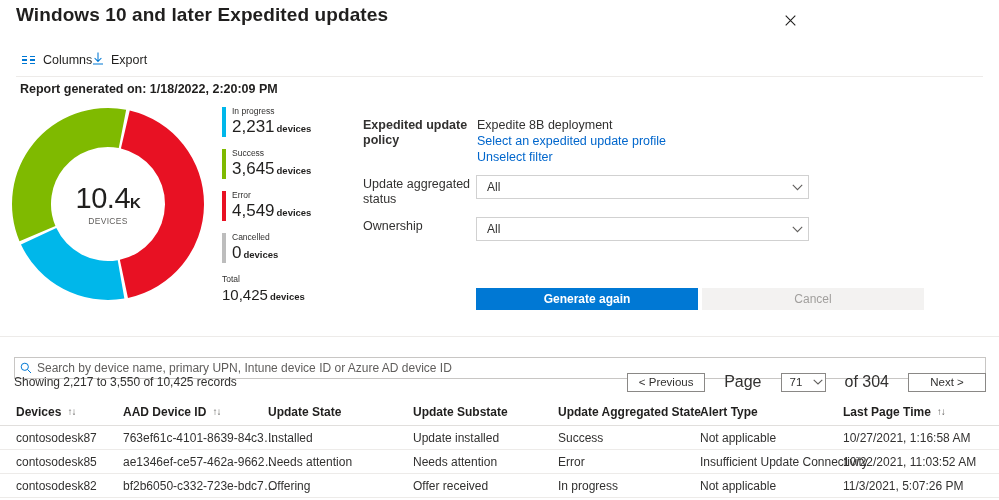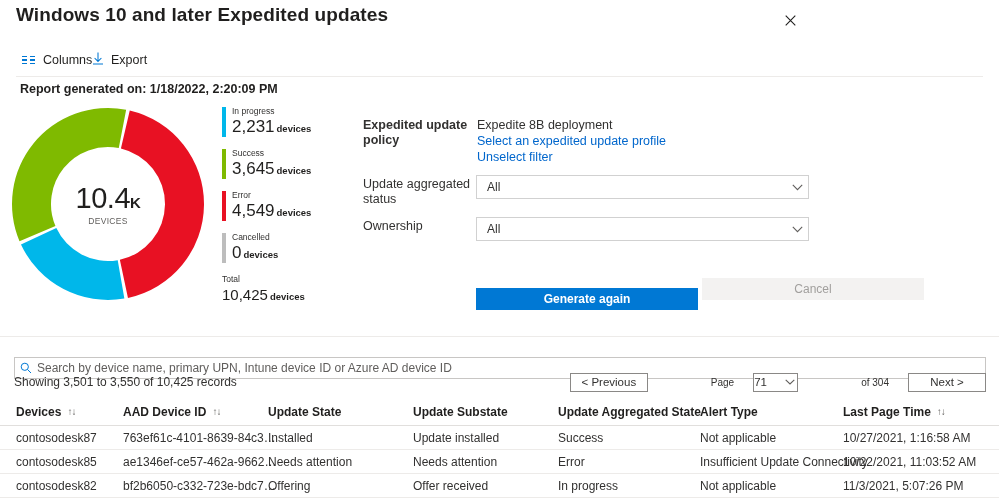--- a/index.html
+++ b/index.html
@@ -110,21 +110,21 @@
   }
   .ddl .ddl-text { font-size:12px; color:#323130; padding-left:10px; flex:1; }
   .ddl .chev { width:22px; display:flex; align-items:center; justify-content:center; }
 
   .btn {
     position:absolute; height:22px; border:none;
     font-family:"Liberation Sans", sans-serif; font-size:12px;
     display:flex; align-items:center; justify-content:center; cursor:pointer;
   }
   .btn-primary { left:113px; top:170px; width:222px; background:#0078d4; color:#fff; font-weight:700; }
-  .btn-disabled { left:339px; top:160px; width:222px; background:#f3f2f1; color:#a19f9d; cursor:default; }
+  .btn-disabled { left:339px; top:170px; width:222px; background:#f3f2f1; color:#a19f9d; cursor:default; }
 
   
   .grid-divider { position:absolute; left:0; top:336px; width:999px; height:1px; background:#edebe9; }
 
   
   .search-box {
     position:absolute; left:14px; top:348px; width:972px; height:22px;
     border:1px solid #c8c6c4; background:#fff; display:flex; align-items:center;margin-top:9px;
   }
   .search-box .s-icon { width:22px; display:flex; align-items:center; justify-content:center; }
@@ -137,26 +137,26 @@
   
   .showing {
     position:absolute; left:14px; top:375px; font-size:12px; color:#323130; white-space:nowrap;
   }
   .pager { position:absolute; right:13px; top:372px; height:20px; display:flex; align-items:center; gap:19px; }
   .pg-btn {
     height:19px; min-width:78px; border:1px solid #8a8886; background:#fff;
     font-family:"Liberation Sans", sans-serif; font-size:11.5px; color:#323130;
     display:flex; align-items:center; justify-content:center; cursor:pointer; padding:0 8px;
   }
-  .pg-text { font-size:10px; color:#323130; white-space:nowrap;margin-left:44px; }
+  .pg-text { font-size:16px; color:#323130; white-space:nowrap; }
   .pg-select {
     height:19px; width:45px; border:1px solid #8a8886; background:#fff;
     display:flex; align-items:center; cursor:pointer;
   }
-  .pg-select .v { flex:1; font-size:11.5px; color:#323130; }
+  .pg-select .v { flex:1; text-align:center; font-size:11.5px; color:#323130; }
   .pg-select .chev { width:14px; display:flex; align-items:center; justify-content:center; }
 
   
   .tbl { position:absolute; left:0; top:398px; width:999px; }
   .tbl-row { position:relative; height:24px; border-bottom:1px solid #edebe9; }
   .tbl-head { height:28px; border-bottom:1px solid #e1dfdd; }
   .cell {
     position:absolute; top:0; height:100%; display:flex; align-items:center;
     font-size:12px; color:#323130; white-space:nowrap; overflow:hidden;
   }
@@ -288,21 +288,21 @@
   <div class="search-box">
     <span class="s-icon">
       <svg width="12" height="12" viewBox="0 0 12 12" aria-hidden="true">
         <circle cx="4.8" cy="4.8" r="3.6" stroke="#0078d4" stroke-width="1" fill="none"></circle>
         <path d="M7.6 7.6 L11 11" stroke="#0078d4" stroke-width="1" fill="none"></path>
       </svg>
     </span>
     <input type="text" placeholder="Search by device name, primary UPN, Intune device ID or Azure AD device ID" style="">
   </div>
 
-  <div class="showing">Showing 3,501 to 3,550 of 10,425 records</div>
+  <div class="showing">Showing 2,217 to 3,550 of 10,425 records</div>
   <div class="pager">
     <div class="pg-btn">&lt; Previous</div>
     <span class="pg-text">Page</span>
     <div class="pg-select">
       <span class="v">71</span>
       <span class="chev">
         <svg width="10" height="6" viewBox="0 0 10 6" aria-hidden="true">
             <path d="M0.7 0.8 L5 5 L9.3 0.8" stroke="#605e5c" stroke-width="1.1" fill="none"></path>
           </svg>
       </span>

